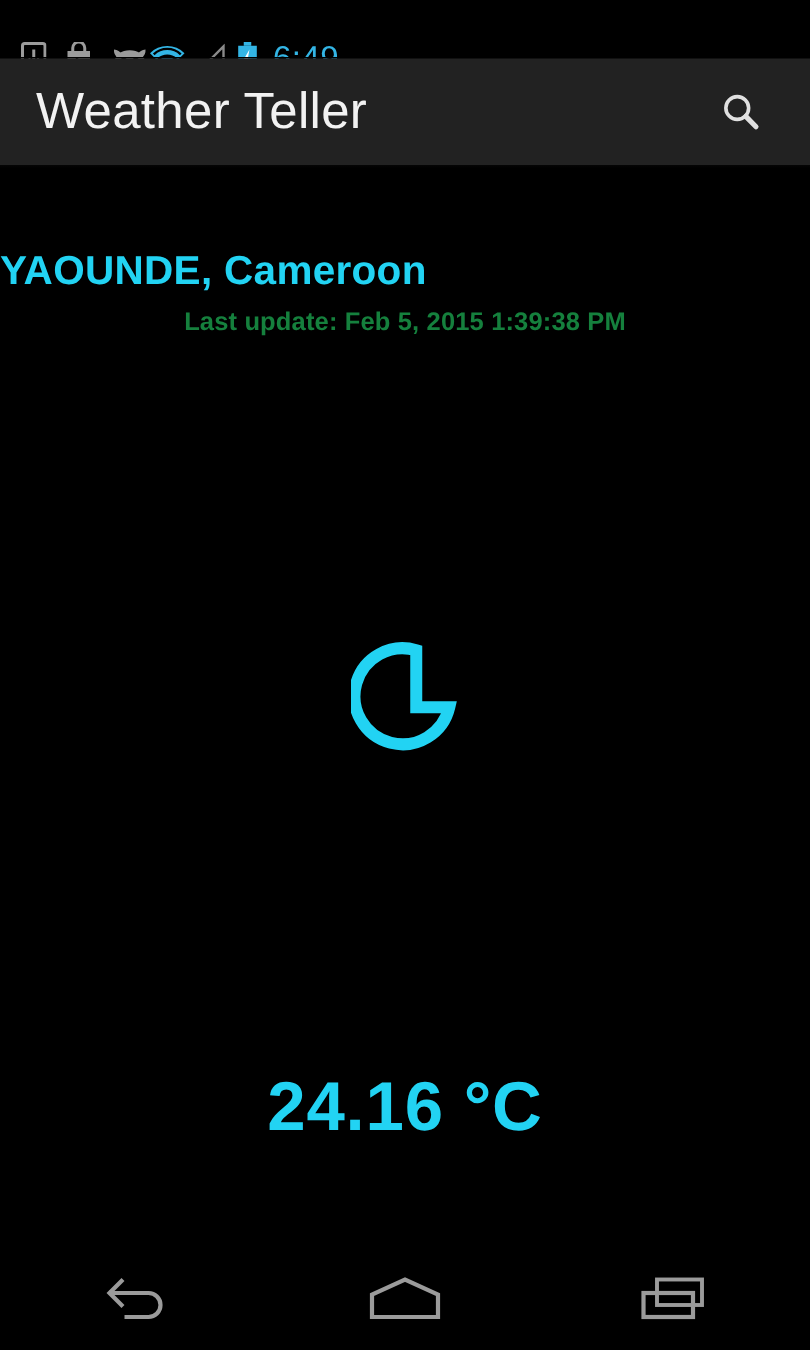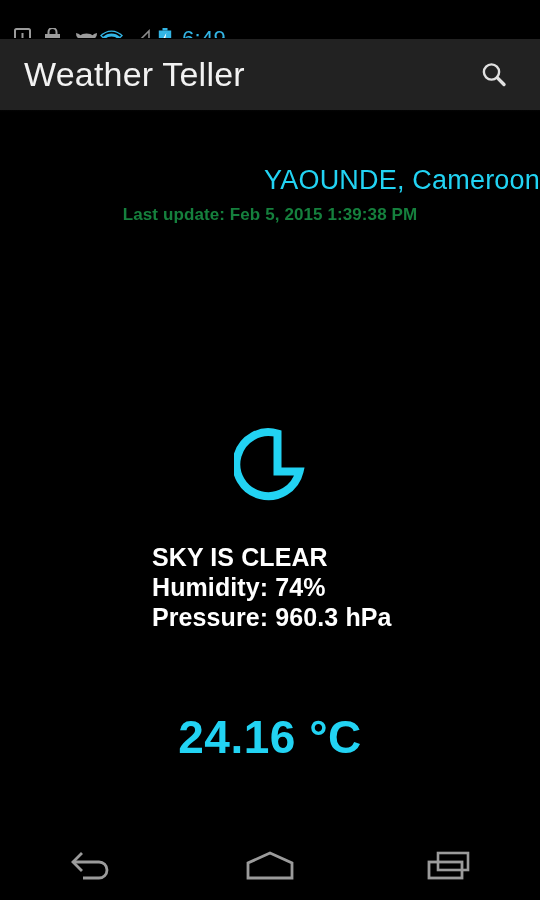--- a/index.html
+++ b/index.html
@@ -106,24 +106,24 @@
     position: absolute;
     top: 112px; left: 0;
     width: 540px;
     height: 718px;
     background: #000000;
   }
   .city {
     position: absolute;
     top: 53px;
     width: 540px;
-    text-align: right;
+    text-align: left;
     color: #22D3F3;
     font-size: 27px;
-    font-weight: normal;
+    font-weight: bold;
     letter-spacing: 0.2px;
   }
   .last-update {
     position: absolute;
     top: 93px;
     width: 540px;
     text-align: center;
     color: #15803d;
     font-size: 17px;
     font-weight: bold;
@@ -272,25 +272,20 @@
       <span>
         <svg width="72" height="76" viewBox="0 0 72 76">
           <path d="M43.5 6.5
                    A32 32 0 1 0 65.5 44.5
                    L43.5 44.5
                    Z" fill="none" stroke="#22D3F3" stroke-width="8" stroke-linejoin="miter"></path>
         </svg>
       </span>
     </div>
 
-    <div class="conditions">
-      <div class="cond-line">SKY IS CLEAR</div>
-      <div class="cond-line">Humidity: 74%</div>
-      <div class="cond-line">Pressure: 960.3 hPa</div>
-    </div>
 
     <div class="temperature">24.16 °C</div>
   </div>
 
   <div class="nav-bar">
 
     <span class="nav-btn">
       <svg width="54" height="34" viewBox="0 0 54 34">
         <path d="M10 14 L18 6 M10 14 L18 22" fill="none" stroke="#9B9B9B" stroke-width="2.8" stroke-linecap="square"></path>
         <path d="M10 14 H36 a8 8 0 0 1 0 16 H20" fill="none" stroke="#9B9B9B" stroke-width="2.8"></path>

